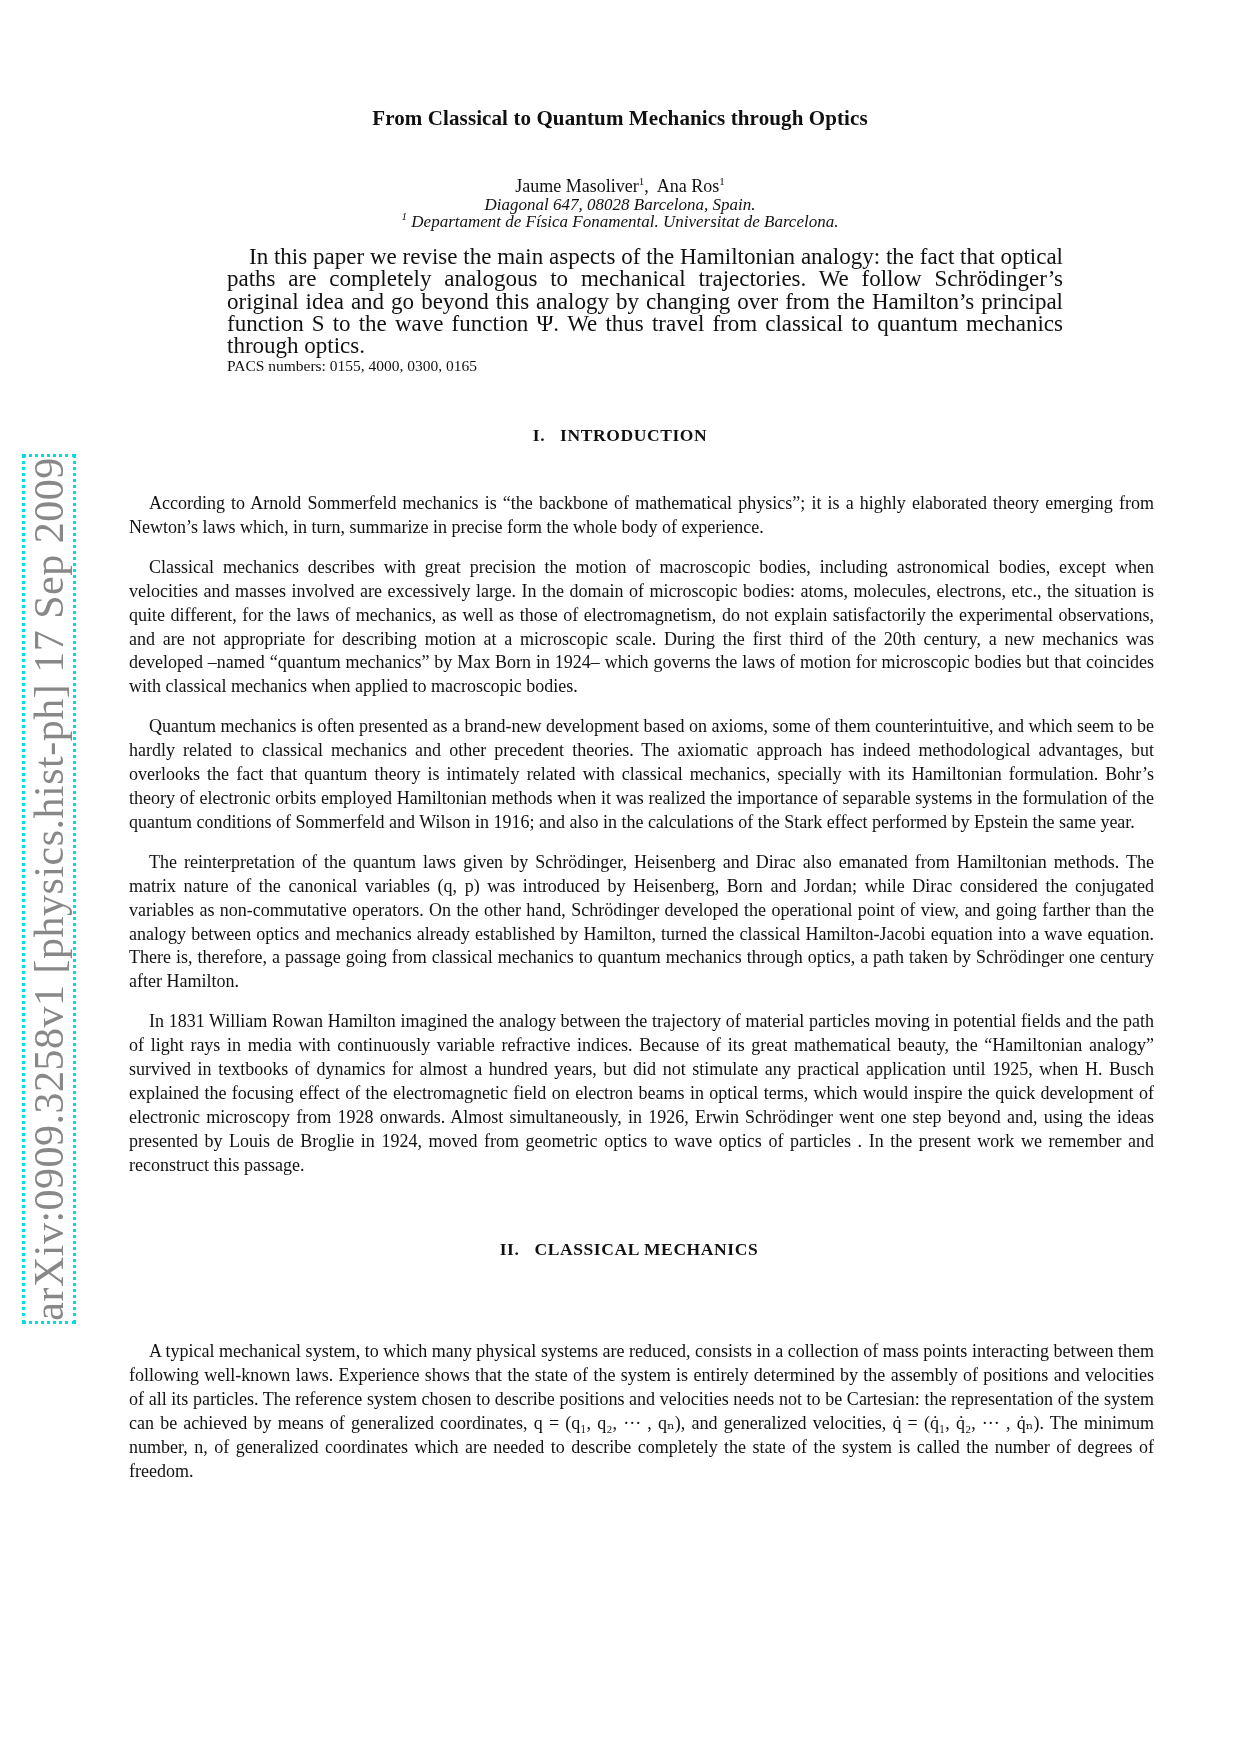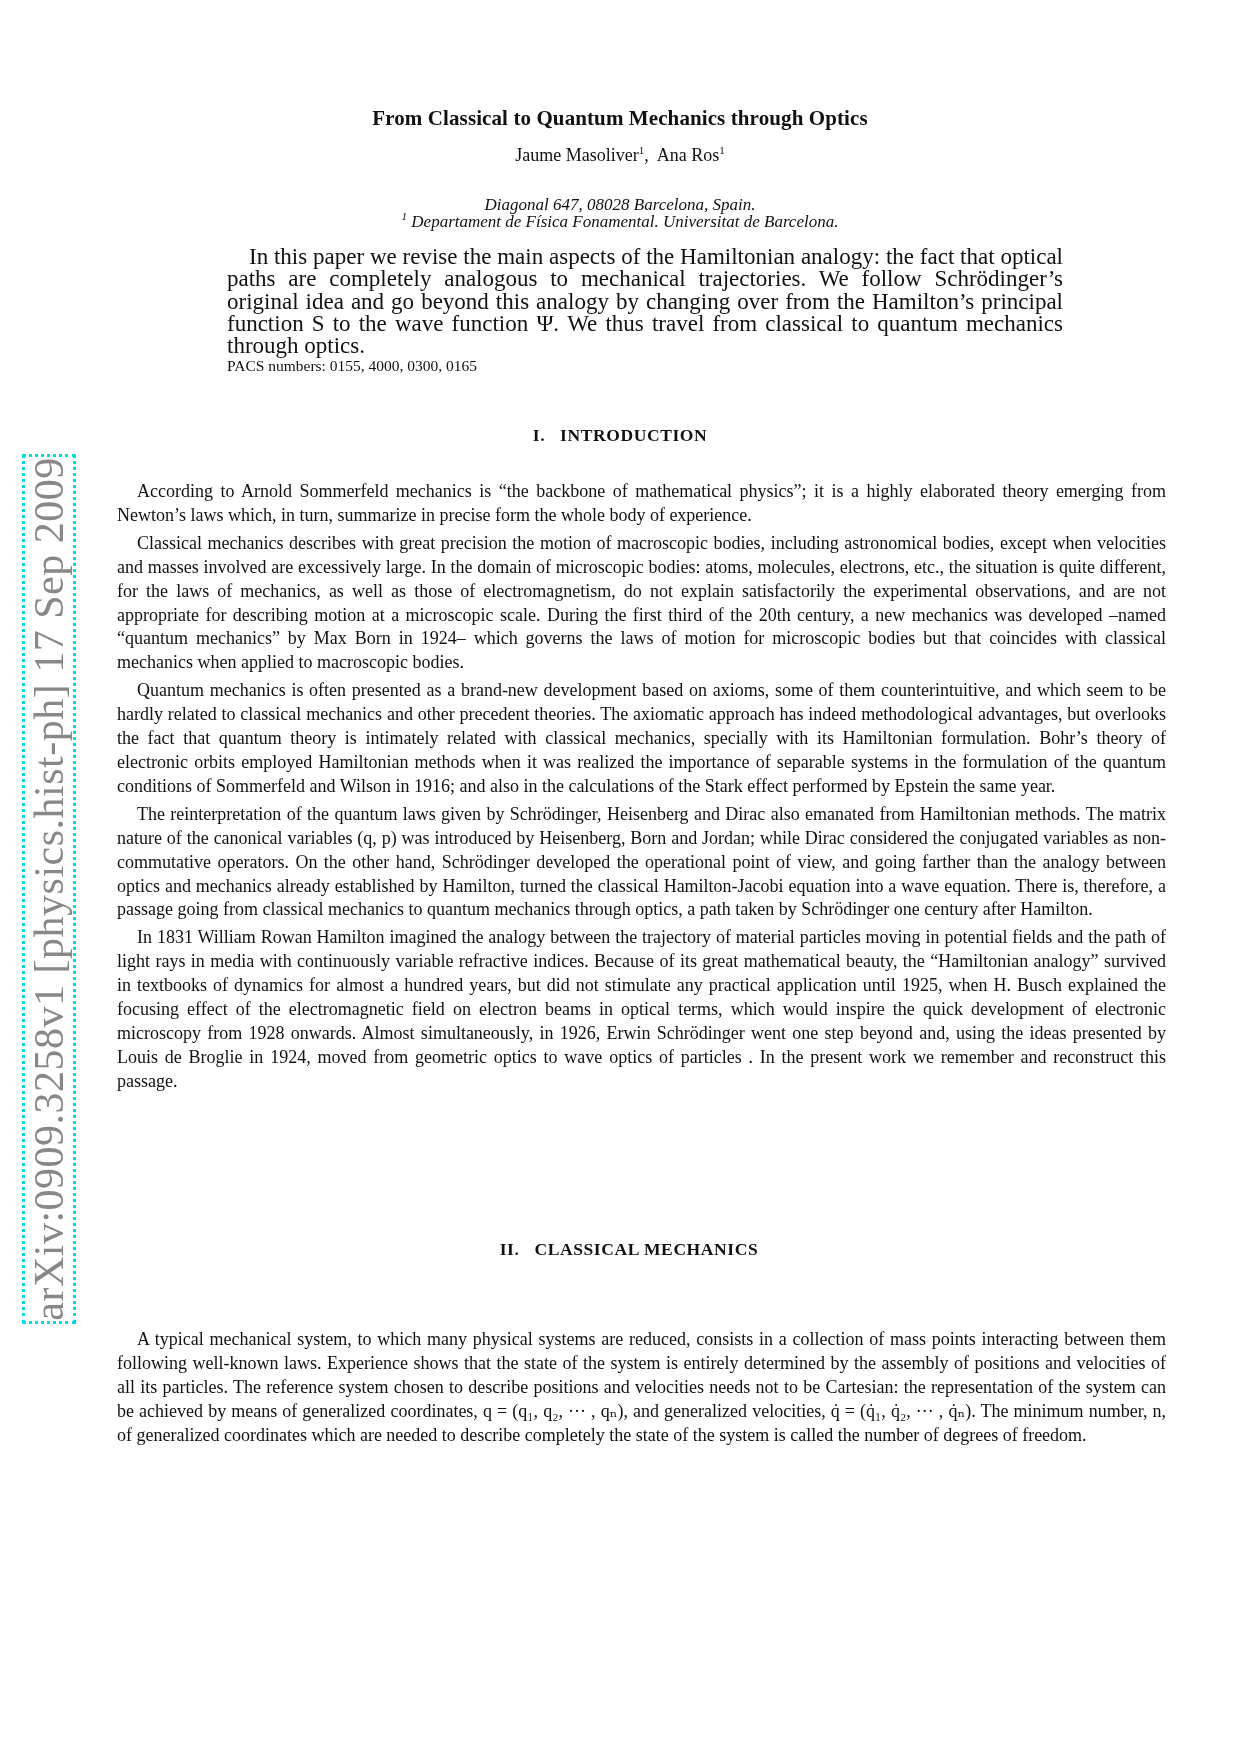--- a/index.html
+++ b/index.html
@@ -1,32 +1,32 @@
 <!DOCTYPE html>
 <html><head>
 <meta charset="utf-8">
 <style>
   html, body { margin: 0; padding: 0; background: #ffffff; }
   body { width: 1240px; height: 1755px; position: relative; overflow: hidden;
          font-family: "Liberation Serif", "DejaVu Serif", serif; color: #111; }
   .abs { position: absolute; }
   .center { text-align: center; left: 0; width: 1240px; }
   .title { top: 106px; font-size: 21px; font-weight: bold; letter-spacing: 0.1px; }
-  .authors { top: 144px; font-size: 18px; }
+  .authors { top: 175px; font-size: 18px; }
   .authors sup, .affil sup { font-size: 11px; vertical-align: 7px; }
   .affil { top: 184px; font-size: 17px; font-style: italic; margin-top: 26px; }
   .address { top: 195px; font-size: 17px; font-style: italic; }
   .abstract { left: 227px; width: 836px; top: 246px; font-size: 23px; line-height: 22.3px;
               text-align: justify; text-indent: 22px; }
   .pacs { left: 227px; top: 357px; font-size: 15.5px; font-family: Liberation Serif, serif; }
   .section-heading { font-size: 17.5px; font-weight: bold; letter-spacing: 0.6px; }
   .sec1 { top: 425px; }
   .sec2 { top: 1239px; }
   .body-text { left: 113px; width: 1057px; font-size: 18px; line-height: 23.9px; text-align: justify; }
-  .body-text p { margin: 4px; text-indent: 20px; }
+  .body-text p { margin: 16px; text-indent: 20px; }
   .intro { top: 476px; }
   .classical { top: 1324px; }
   .arxiv-stamp { left: 22px; top: 454px; width: 54px; height: 870px;
                  border: 3px dotted #00dede; box-sizing: border-box; }
   .arxiv-text { position: absolute; left: 50%; top: 50%;
                 transform: translate(-50%, -50%) rotate(-90deg);
                 white-space: nowrap; font-size: 42px; color: #888888;
                 font-family: "Liberation Serif", "DejaVu Serif", serif; letter-spacing: 0.5px; }
 </style>
 </head>

